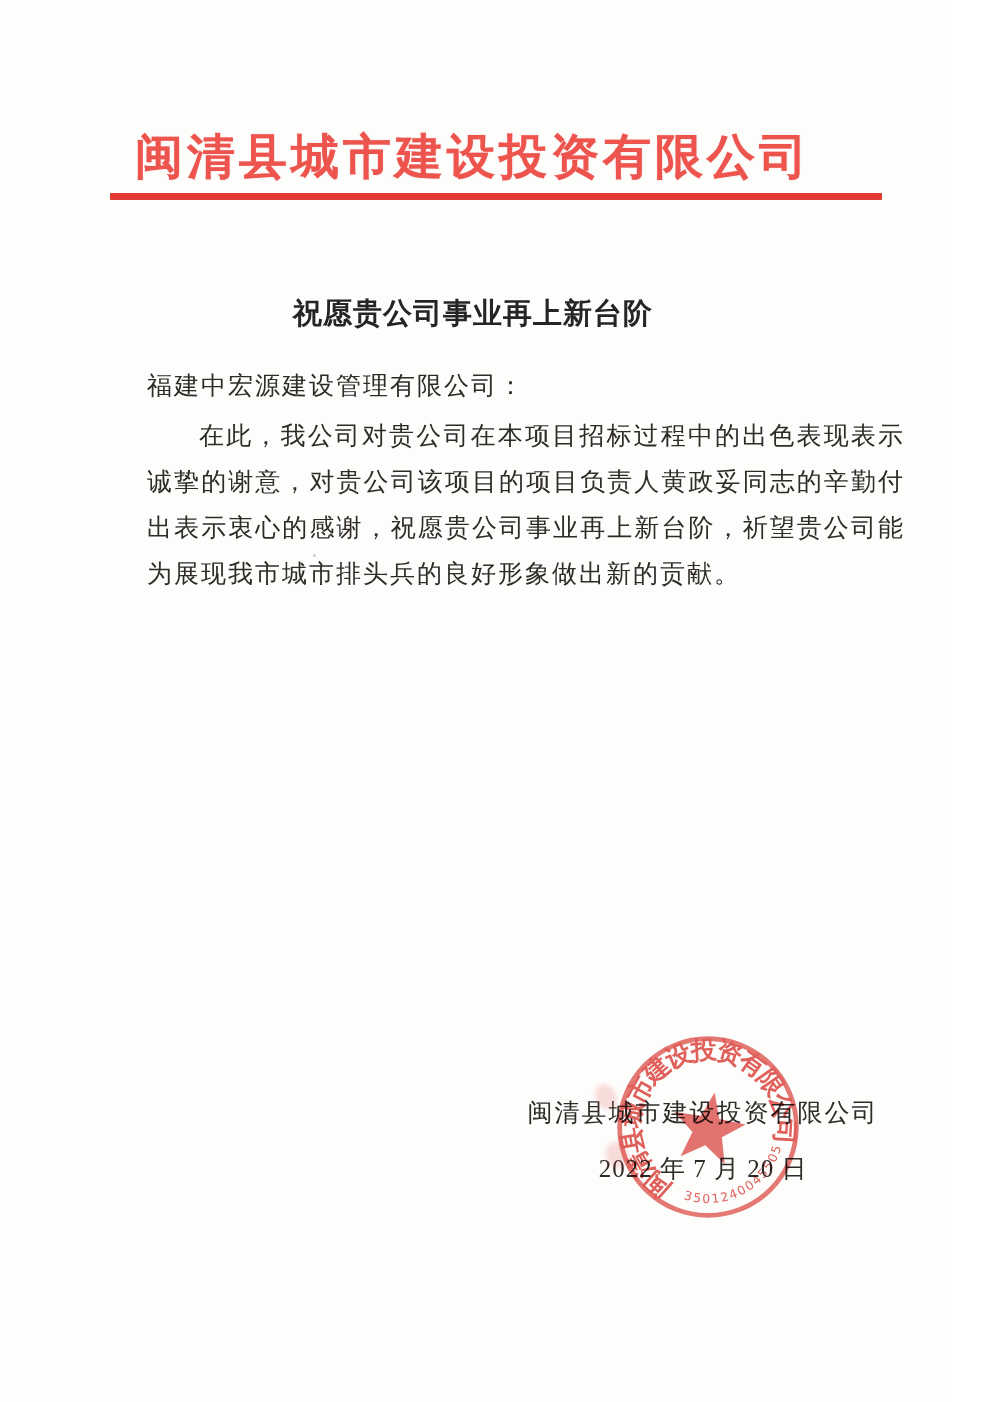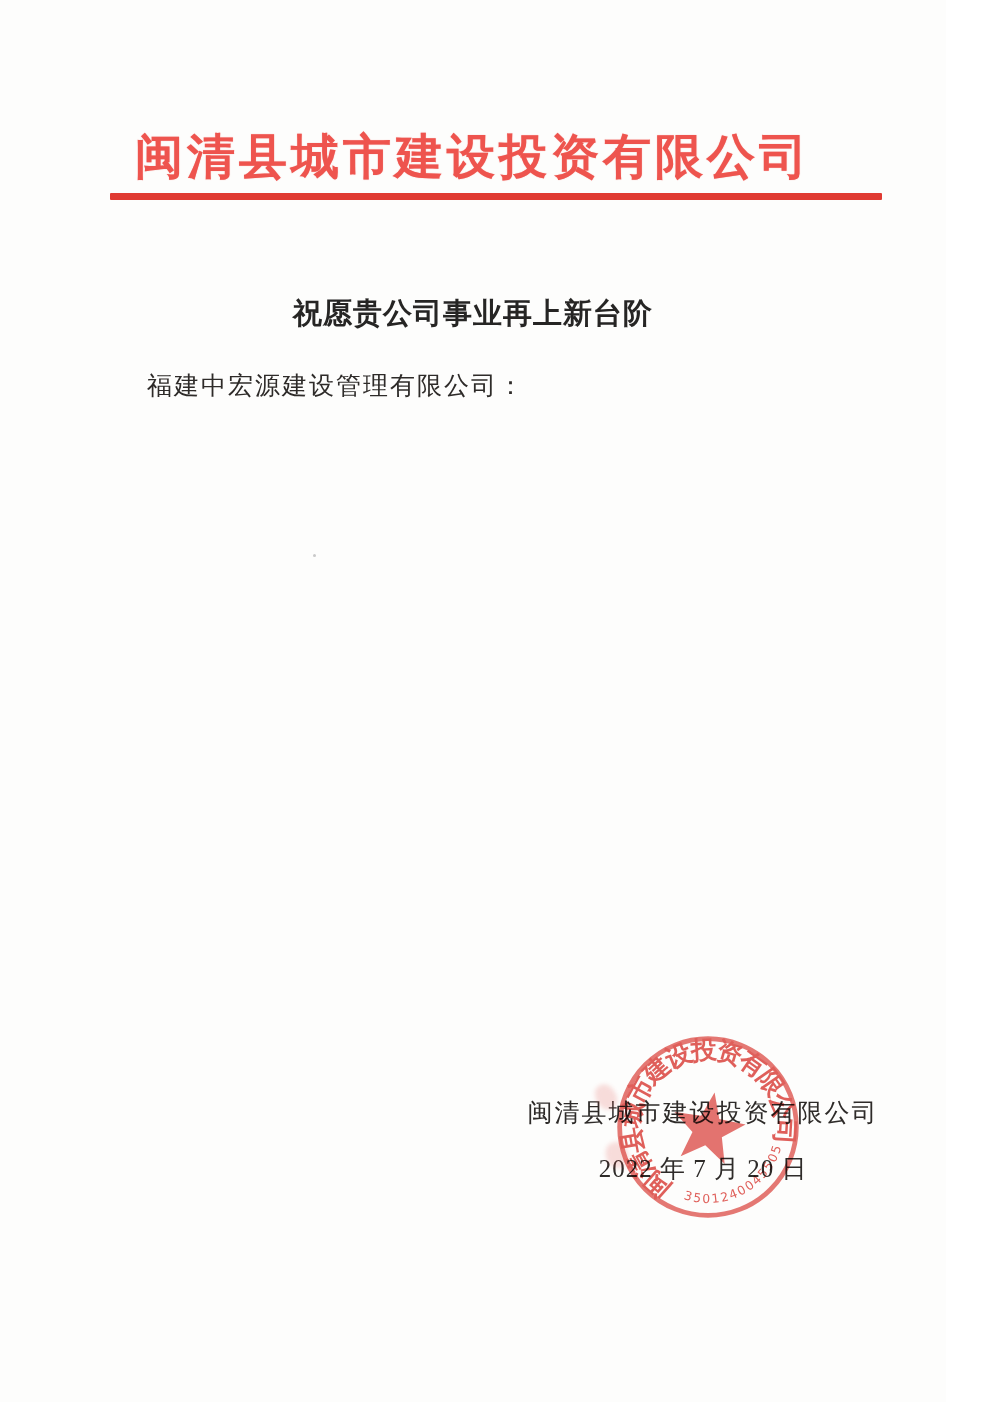--- a/index.html
+++ b/index.html
@@ -140,20 +140,21 @@
 <div class="page">
 
   <h1 class="letterhead">闽清县城市建设投资有限公司</h1>
 
   <div class="letterhead-rule"></div>
 
   <h2 class="doc-title">祝愿贵公司事业再上新台阶</h2>
 
   <div class="letter-body">
     <p class="salutation">福建中宏源建设管理有限公司：</p>
+    <p class="para">在此，我公司对贵公司在本项目招标过程中的出色表现表示诚挚的谢意，对贵公司该项目的项目负责人黄政妥同志的辛勤付出表示衷心的感谢，祝愿贵公司事业再上新台阶，祈望贵公司能为展现我市城市排头兵的良好形象做出新的贡献。</p>
   </div>
 
   <div class="sign-block">
     <div class="sign-company">闽清县城市建设投资有限公司</div>
     <div class="sign-date">2022 年 7 月 20 日</div>
   </div>
 
   <svg class="seal" viewBox="0 0 200 200">
     <circle class="ring" cx="100" cy="100" r="93"></circle>
     <polygon class="star" points="100,63 109.7,89.7 138,90.6 115.7,108.1 123.5,135.4 100,119.5 76.5,135.4 84.3,108.1 62,90.6 90.3,89.7" transform="rotate(10 100 103)"></polygon>

